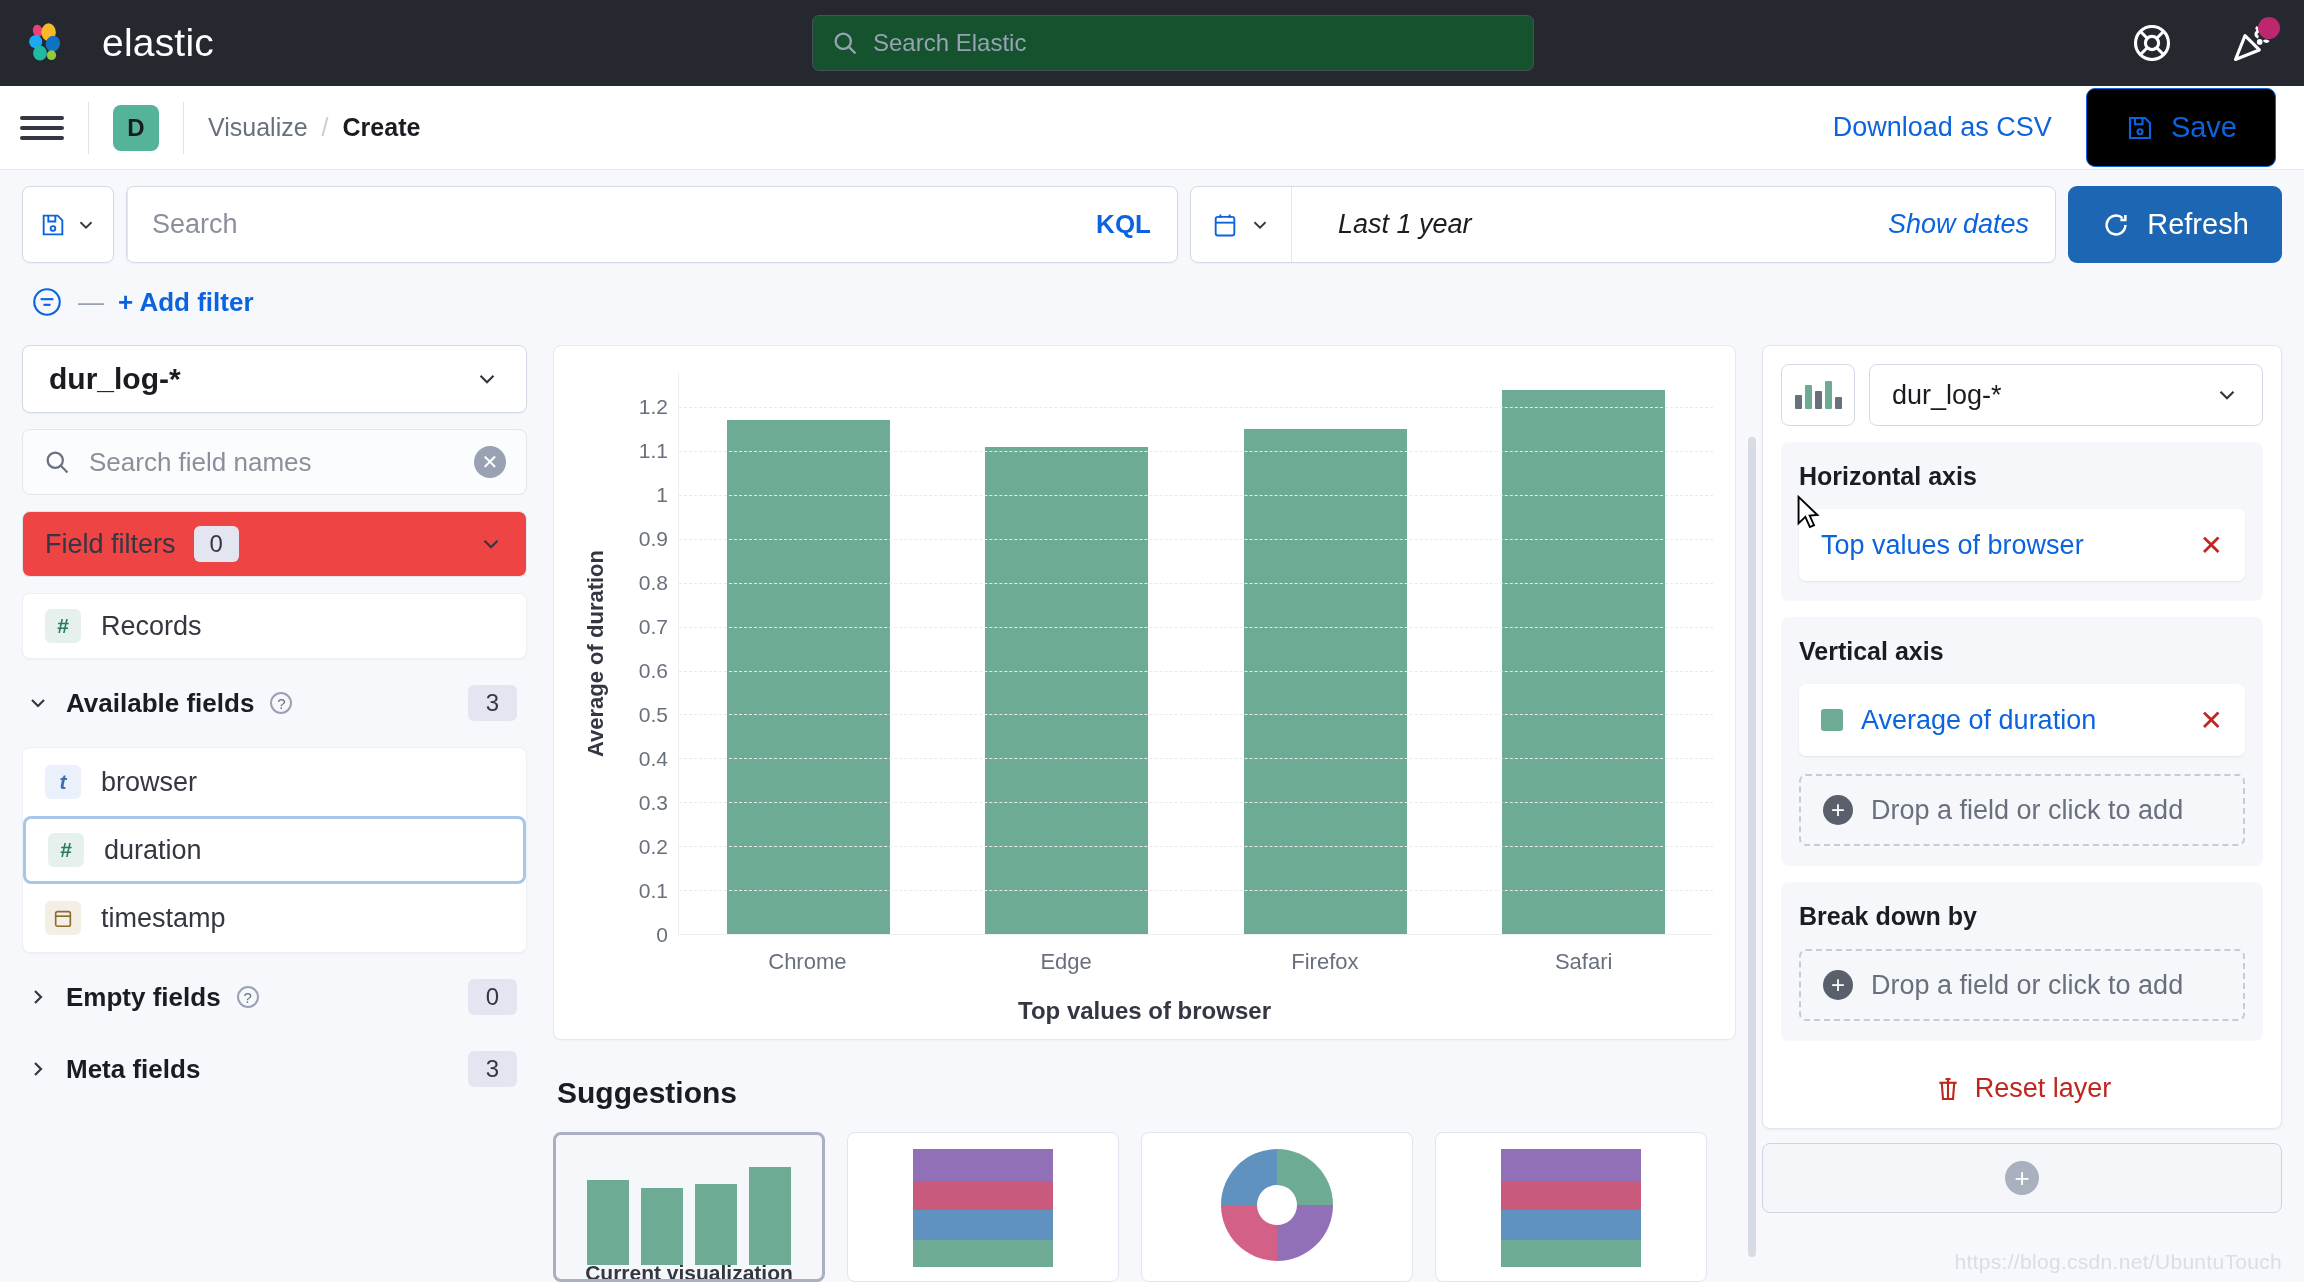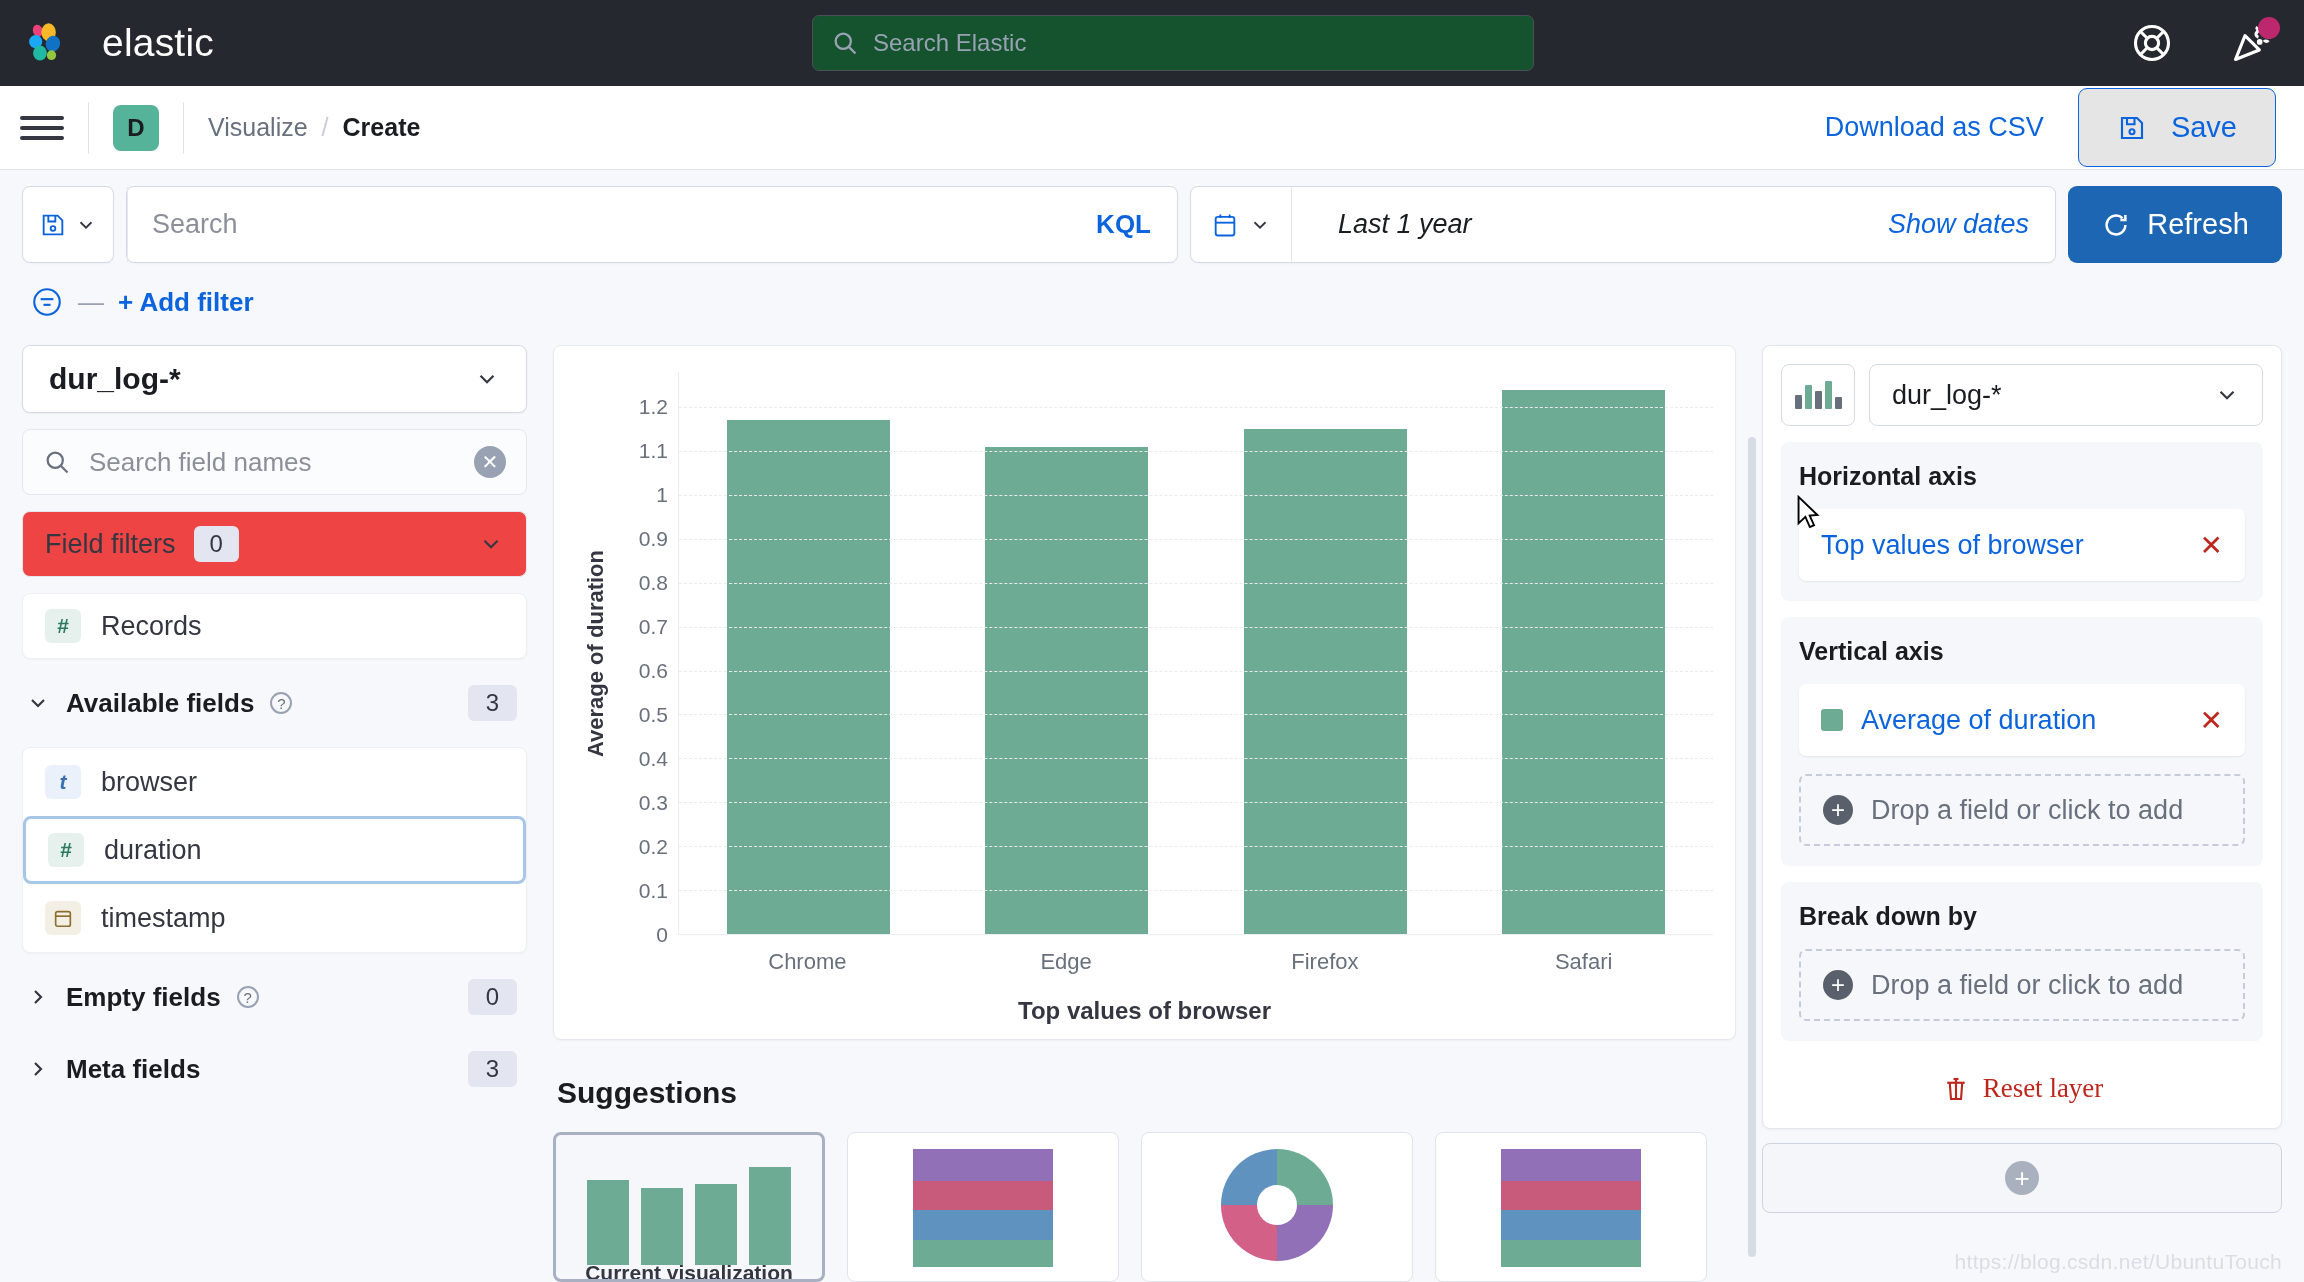--- a/index.html
+++ b/index.html
@@ -47,22 +47,22 @@
     display: flex; align-items: center; justify-content: center;
     margin: 0 24px; cursor: pointer;
   }
   .crumbs { display: flex; align-items: center; gap: 14px; margin-left: 24px; font-size: 25px; }
   .crumb-link { color: #69707d; cursor: pointer; }
   .crumb-sep { color: #c9cdd6; }
   .crumb-cur { color: #1a1c21; font-weight: bold; }
   .header-right { margin-left: auto; display: flex; align-items: center; gap: 34px; margin-right: 28px; }
   .link-btn { color: #0b64dd; font-size: 27px; cursor: pointer; }
   .save-btn {
-    display: flex; align-items: center; gap: 24px;
-    border: 1px solid #0b64dd; color: #0b64dd; background: #e5e5e5;
+    display: flex; align-items: center; gap: 16px;
+    border: 1px solid #0b64dd; color: #0b64dd; background: #000000;
     border-radius: 9px; padding: 22px 38px; font-size: 29px; cursor: pointer;
   }
 
   
   .querybar { background: #f7f8fc; padding: 16px 22px 0 22px; flex: 0 0 auto; }
   .qrow { display: flex; gap: 12px; align-items: stretch; }
   .qbox {
     background: #fff; border: 1px solid #d3dae6; border-radius: 8px;
     display: flex; align-items: center; box-shadow: 0 1px 2px rgba(0,0,0,.04);
   }
@@ -212,21 +212,21 @@
     margin-top: 18px; border: 2px dashed #c5cbd8; border-radius: 7px; height: 72px;
     display: flex; align-items: center; gap: 18px; padding: 0 22px; cursor: pointer;
   }
   .plus-circle {
     width: 30px; height: 30px; border-radius: 50%; background: #5a606b; color: #fff;
     display: flex; align-items: center; justify-content: center; font-size: 24px; line-height: 1;
   }
   .dz-text { font-size: 27px; color: #69707d; }
   .reset-layer {
     display: flex; align-items: center; justify-content: center; gap: 12px;
-    color: #bd271e; font-size: 27px; padding: 16px 0 6px 0; cursor: pointer; font-family: Liberation Serif, serif;
+    color: #bd271e; font-size: 27px; padding: 16px 0 6px 0; cursor: pointer;
   }
   .add-layer {
     border: 1px solid #cdd4e0; background: #f4f6fa; border-radius: 8px; height: 70px;
     display: flex; align-items: center; justify-content: center; cursor: pointer;
   }
   .plus-circle.grey { background: #a9b0be; width: 34px; height: 34px; font-size: 26px; }
 
   .watermark {
     position: absolute; right: 22px; bottom: 8px; font-size: 21px; color: #d9dde4;
     pointer-events: none; letter-spacing: .3px;

